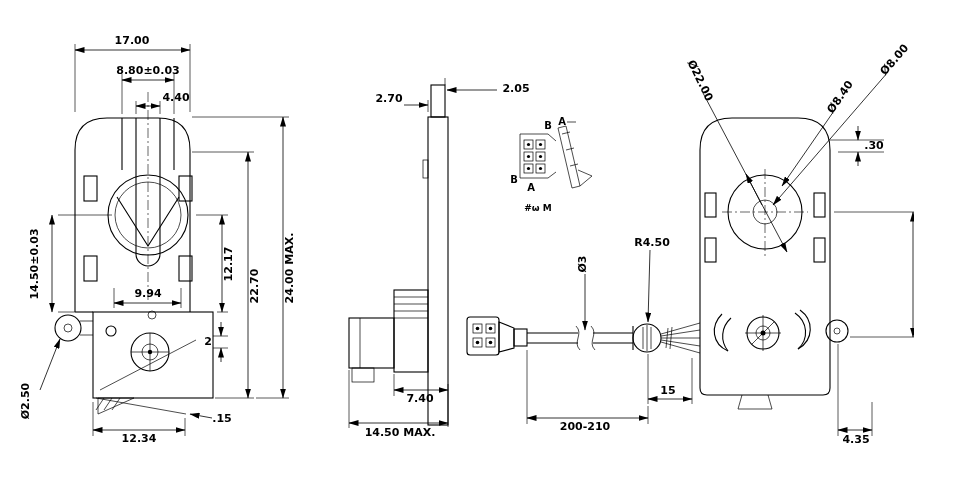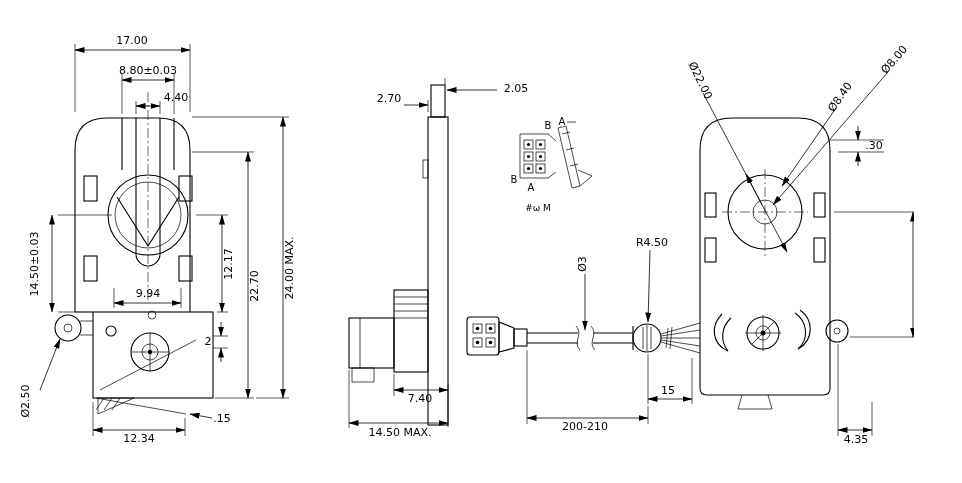--- a/index.html
+++ b/index.html
@@ -1,17 +1,17 @@
 <!DOCTYPE html>
 <html><head>
 <meta charset="utf-8">
 <style>
   html,body{margin:0;padding:0;background:#fff;}
   .stage{position:relative;width:914px;height:483px;background:#fff;overflow:hidden;
-         font-family:"DejaVu Sans",sans-serif;}
+         font-family:"DejaVu Sans",sans-serif;font-weight:bold;}
   svg{position:absolute;left:0;top:0;}
   
   .ln{stroke:#000;stroke-width:1.1;fill:none;}
   .th{stroke:#000;stroke-width:0.7;fill:none;}
   .dim{stroke:#000;stroke-width:0.8;fill:none;}
   .ext{stroke:#000;stroke-width:0.65;fill:none;}
   .cl{stroke:#000;stroke-width:0.6;fill:none;stroke-dasharray:10 3 2 3;}
   text.d{font-family:"DejaVu Sans",sans-serif;font-size:11px;fill:#000;text-anchor:middle;}
   text.d10{font-size:10px;}
   text.d9{font-size:9px;}

